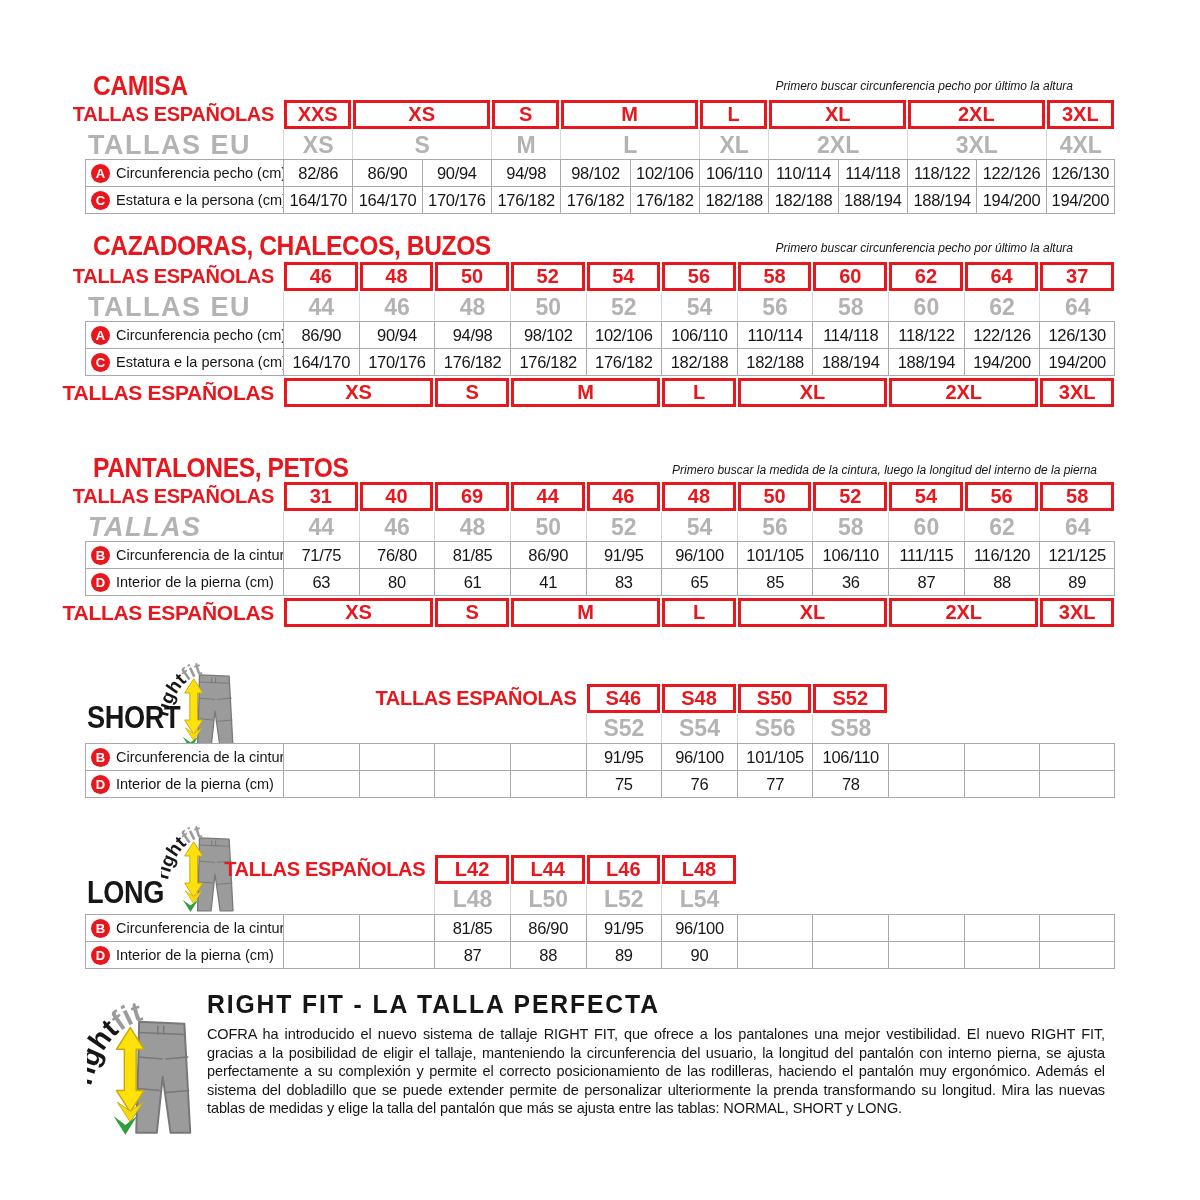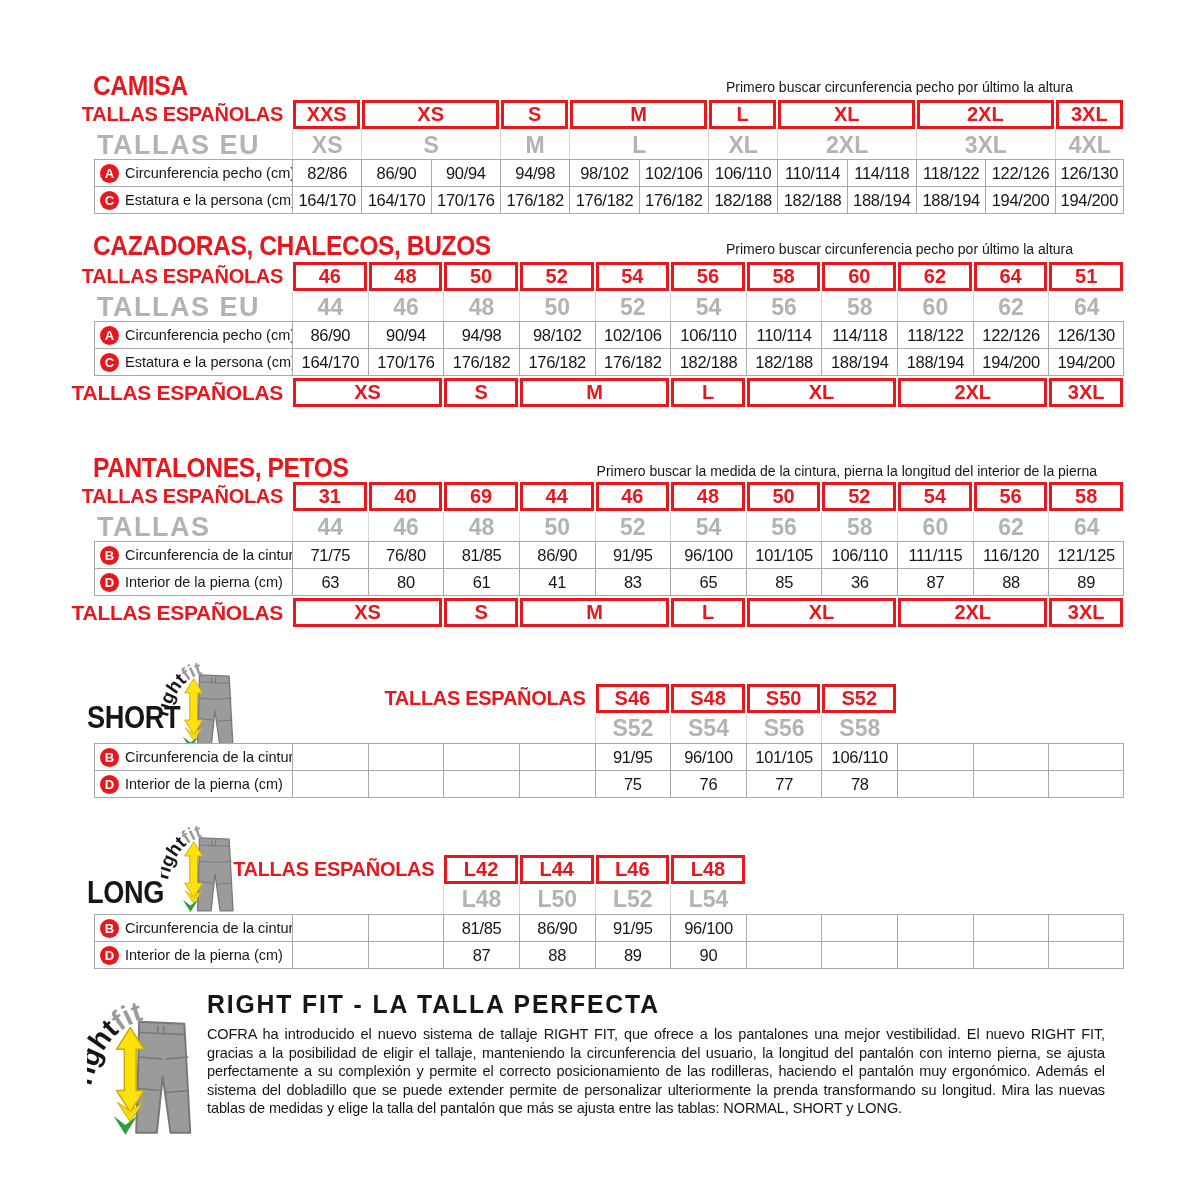--- a/index.html
+++ b/index.html
@@ -15,27 +15,27 @@
   .page{position:relative;width:1200px;height:1200px;background:#fff;overflow:hidden;}
 
   .sec{position:absolute;left:85px;width:1030px;}
   .sec-title{
     position:absolute;left:8px;top:0;
     font-size:28px;font-weight:700;color:var(--red);
     letter-spacing:-.5px;white-space:nowrap;
     transform:scaleX(.88);transform-origin:0 50%;
   }
   .note{
-    position:absolute;font-size:14px;color:var(--black);white-space:nowrap;
+    position:absolute;font-size:12px;color:var(--black);white-space:nowrap;font-style:italic;
   }
   .big-black{
     position:absolute;font-size:32px;font-weight:700;color:var(--black);
     letter-spacing:-.5px;transform:scaleX(.85);transform-origin:0 50%;white-space:nowrap;
   }
-  .tbl{position:absolute;left:9px;width:1030px;}
+  .tbl{position:absolute;left:0;width:1030px;}
 
   .trow{display:grid;width:1030px;}
   .trow.red{height:29px;margin-bottom:1px;}
   .trow.gray{height:29px;}
   .trow.data{height:28px;}
   .trow.footer{height:28px;margin-top:2px;}
 
   .tlabel{display:flex;align-items:center;min-width:0;}
   .tlabel.red,.tlabel.footer{
     justify-content:flex-end;padding-right:9px;color:var(--red);
@@ -164,21 +164,21 @@
           <div class="tcell red">46</div>
           <div class="tcell red">48</div>
           <div class="tcell red">50</div>
           <div class="tcell red">52</div>
           <div class="tcell red">54</div>
           <div class="tcell red">56</div>
           <div class="tcell red">58</div>
           <div class="tcell red">60</div>
           <div class="tcell red">62</div>
           <div class="tcell red">64</div>
-          <div class="tcell red">51</div>
+          <div class="tcell red">37</div>
         </div>
         <div class="trow gray" style="grid-template-columns: 198px repeat(11, 1fr);">
           <div class="tlabel gray" style="grid-column: span 1;">TALLAS EU</div>
           <div class="tcell gray">44</div>
           <div class="tcell gray">46</div>
           <div class="tcell gray">48</div>
           <div class="tcell gray">50</div>
           <div class="tcell gray">52</div>
           <div class="tcell gray">54</div>
           <div class="tcell gray">56</div>
@@ -229,38 +229,38 @@
           <div class="tcell footer">L</div>
           <div class="tcell footer" style="grid-column: span 2;">XL</div>
           <div class="tcell footer" style="grid-column: span 2;">2XL</div>
           <div class="tcell footer">3XL</div>
         </div>
       </div>
   </section>
 
   <section class="sec" style="top:452px;height:180px">
     <div class="sec-title">PANTALONES, PETOS</div>
-    <div class="note" style="right:18px;top:11px">Primero buscar la medida de la cintura, pierna la longitud del interior de la pierna</div>
+    <div class="note" style="right:18px;top:11px">Primero buscar la medida de la cintura, luego la longitud del interno de la pierna</div>
     <div class="tbl" style="top:30px">
         <div class="trow red" style="grid-template-columns: 198px repeat(11, 1fr);">
           <div class="tlabel red" style="grid-column: span 1;">TALLAS ESPAÑOLAS</div>
           <div class="tcell red">31</div>
           <div class="tcell red">40</div>
           <div class="tcell red">69</div>
           <div class="tcell red">44</div>
           <div class="tcell red">46</div>
           <div class="tcell red">48</div>
           <div class="tcell red">50</div>
           <div class="tcell red">52</div>
           <div class="tcell red">54</div>
           <div class="tcell red">56</div>
           <div class="tcell red">58</div>
         </div>
         <div class="trow gray" style="grid-template-columns: 198px repeat(11, 1fr);">
-          <div class="tlabel gray" style="grid-column: span 1;">TALLAS</div>
+          <div class="tlabel gray" style="grid-column: span 1; font-style: italic;">TALLAS</div>
           <div class="tcell gray">44</div>
           <div class="tcell gray">46</div>
           <div class="tcell gray">48</div>
           <div class="tcell gray">50</div>
           <div class="tcell gray">52</div>
           <div class="tcell gray">54</div>
           <div class="tcell gray">56</div>
           <div class="tcell gray">58</div>
           <div class="tcell gray">60</div>
           <div class="tcell gray">62</div>

